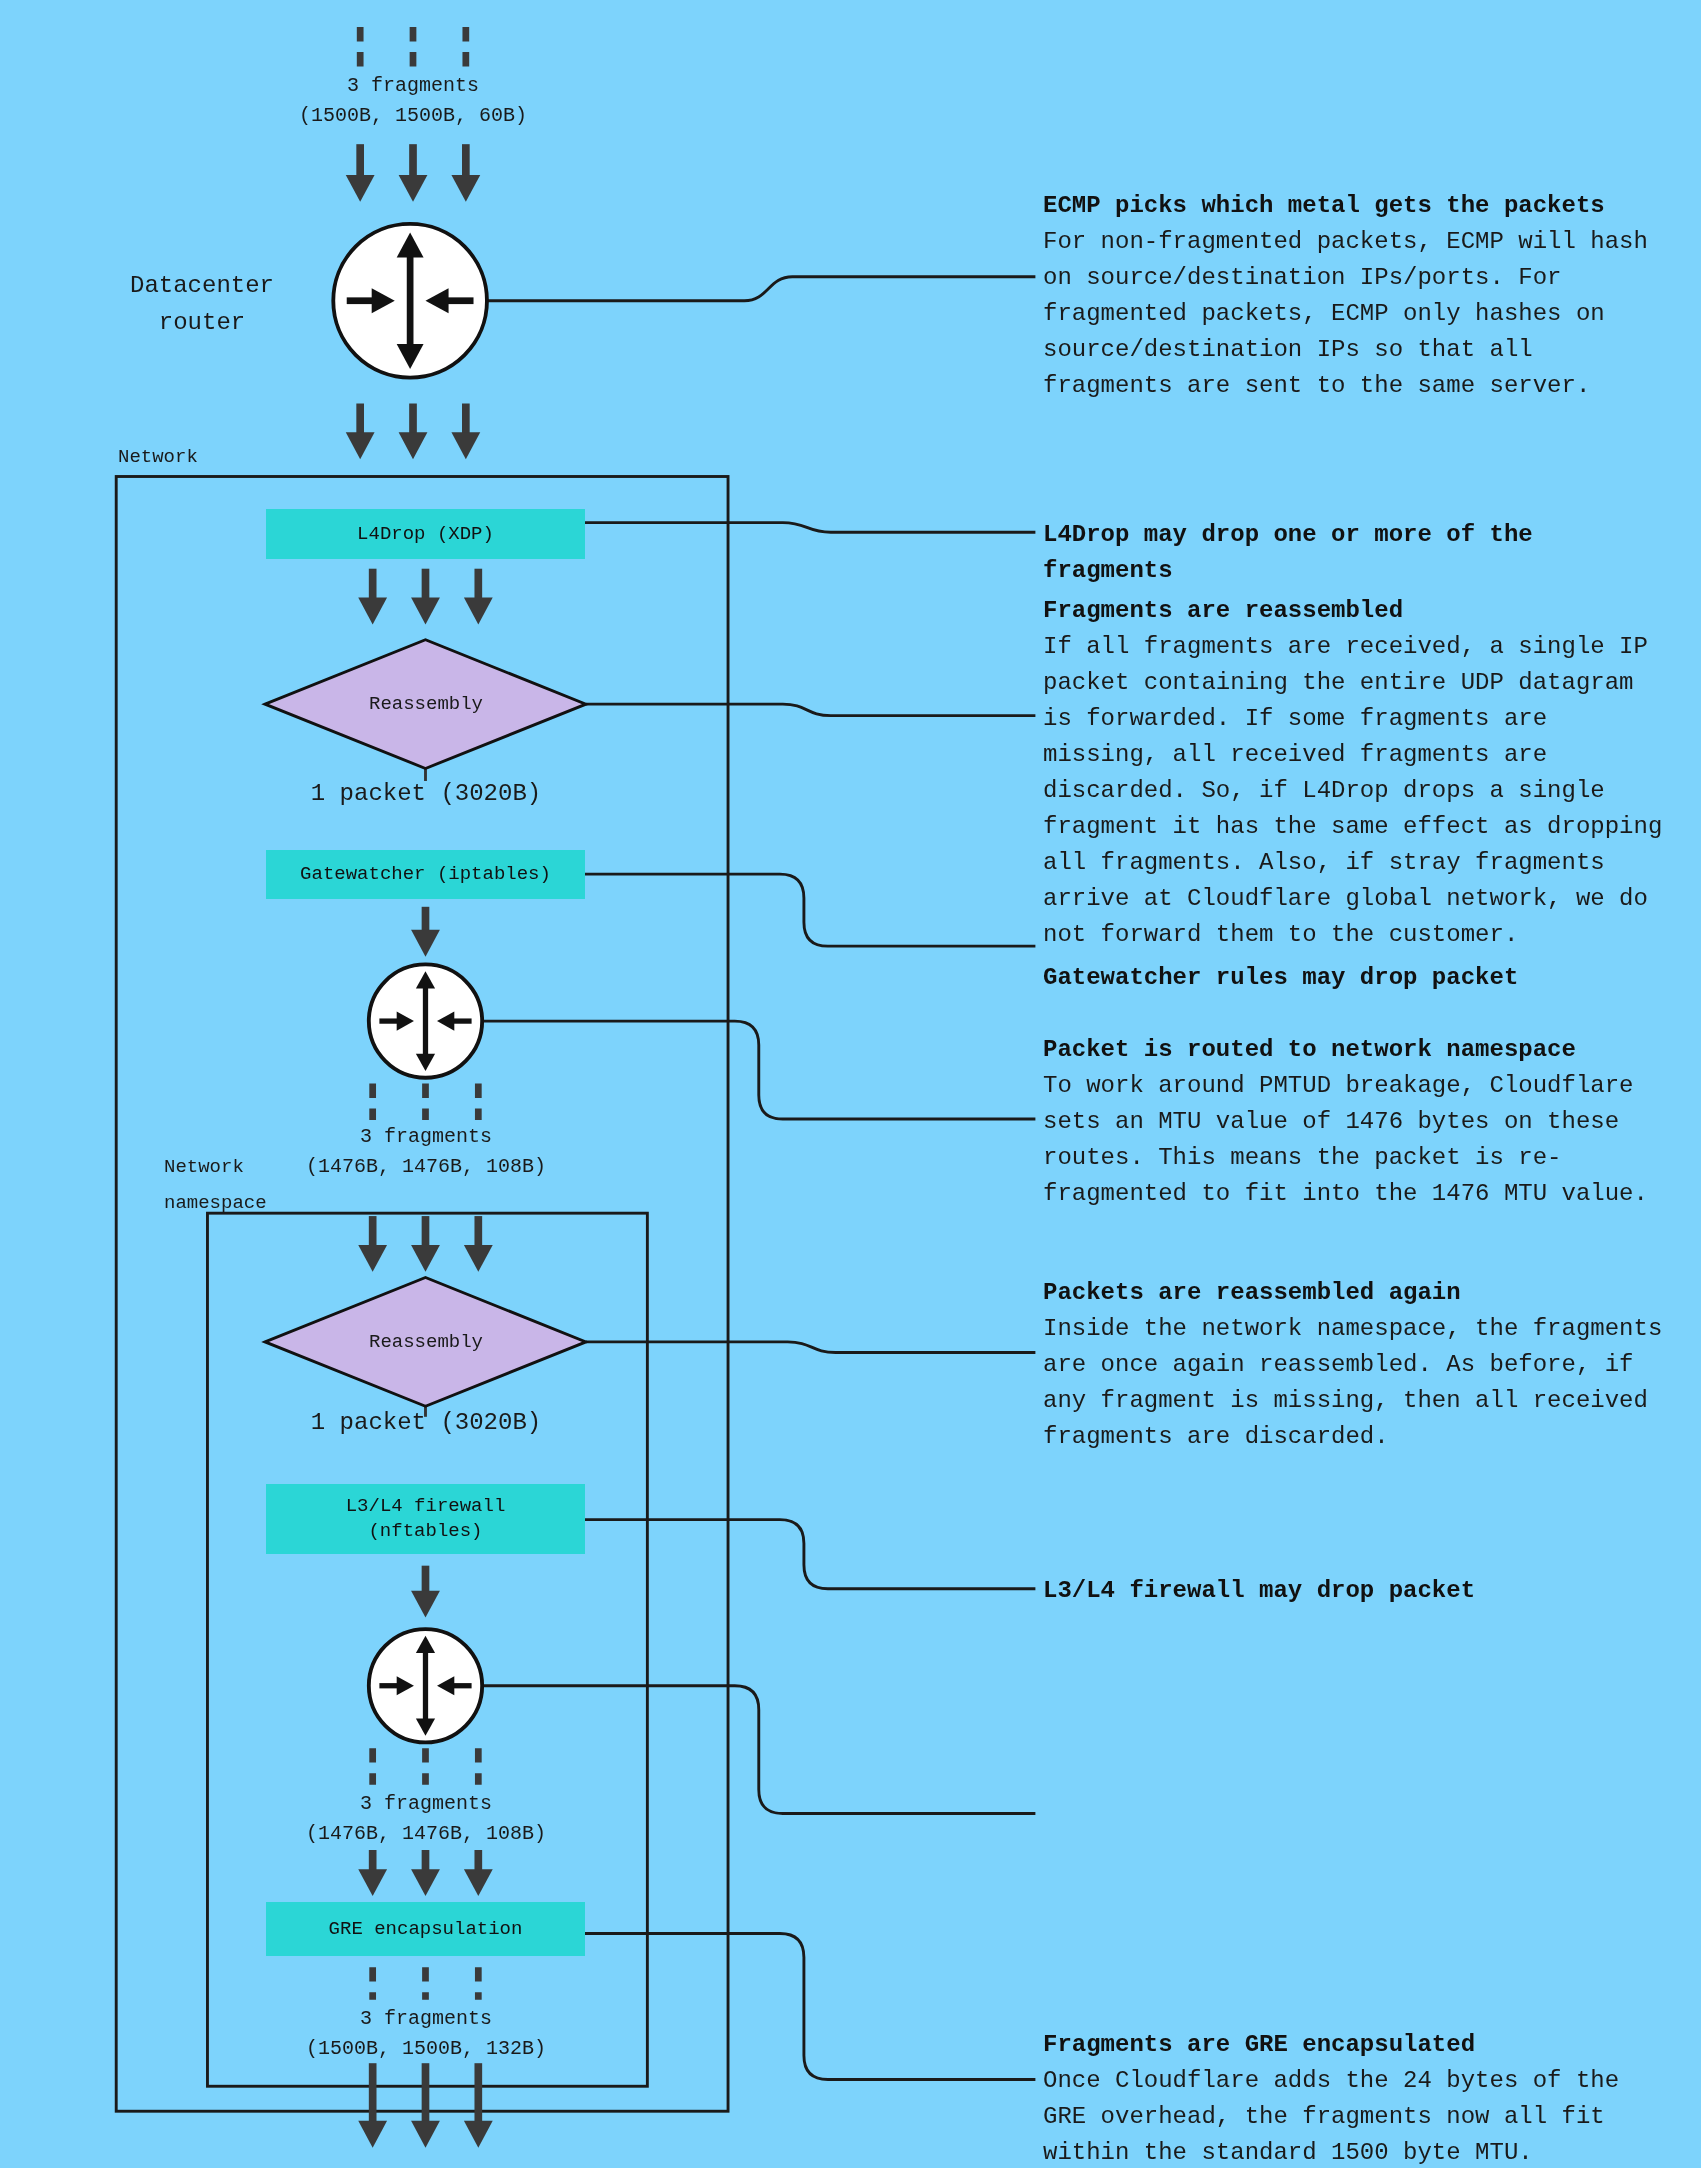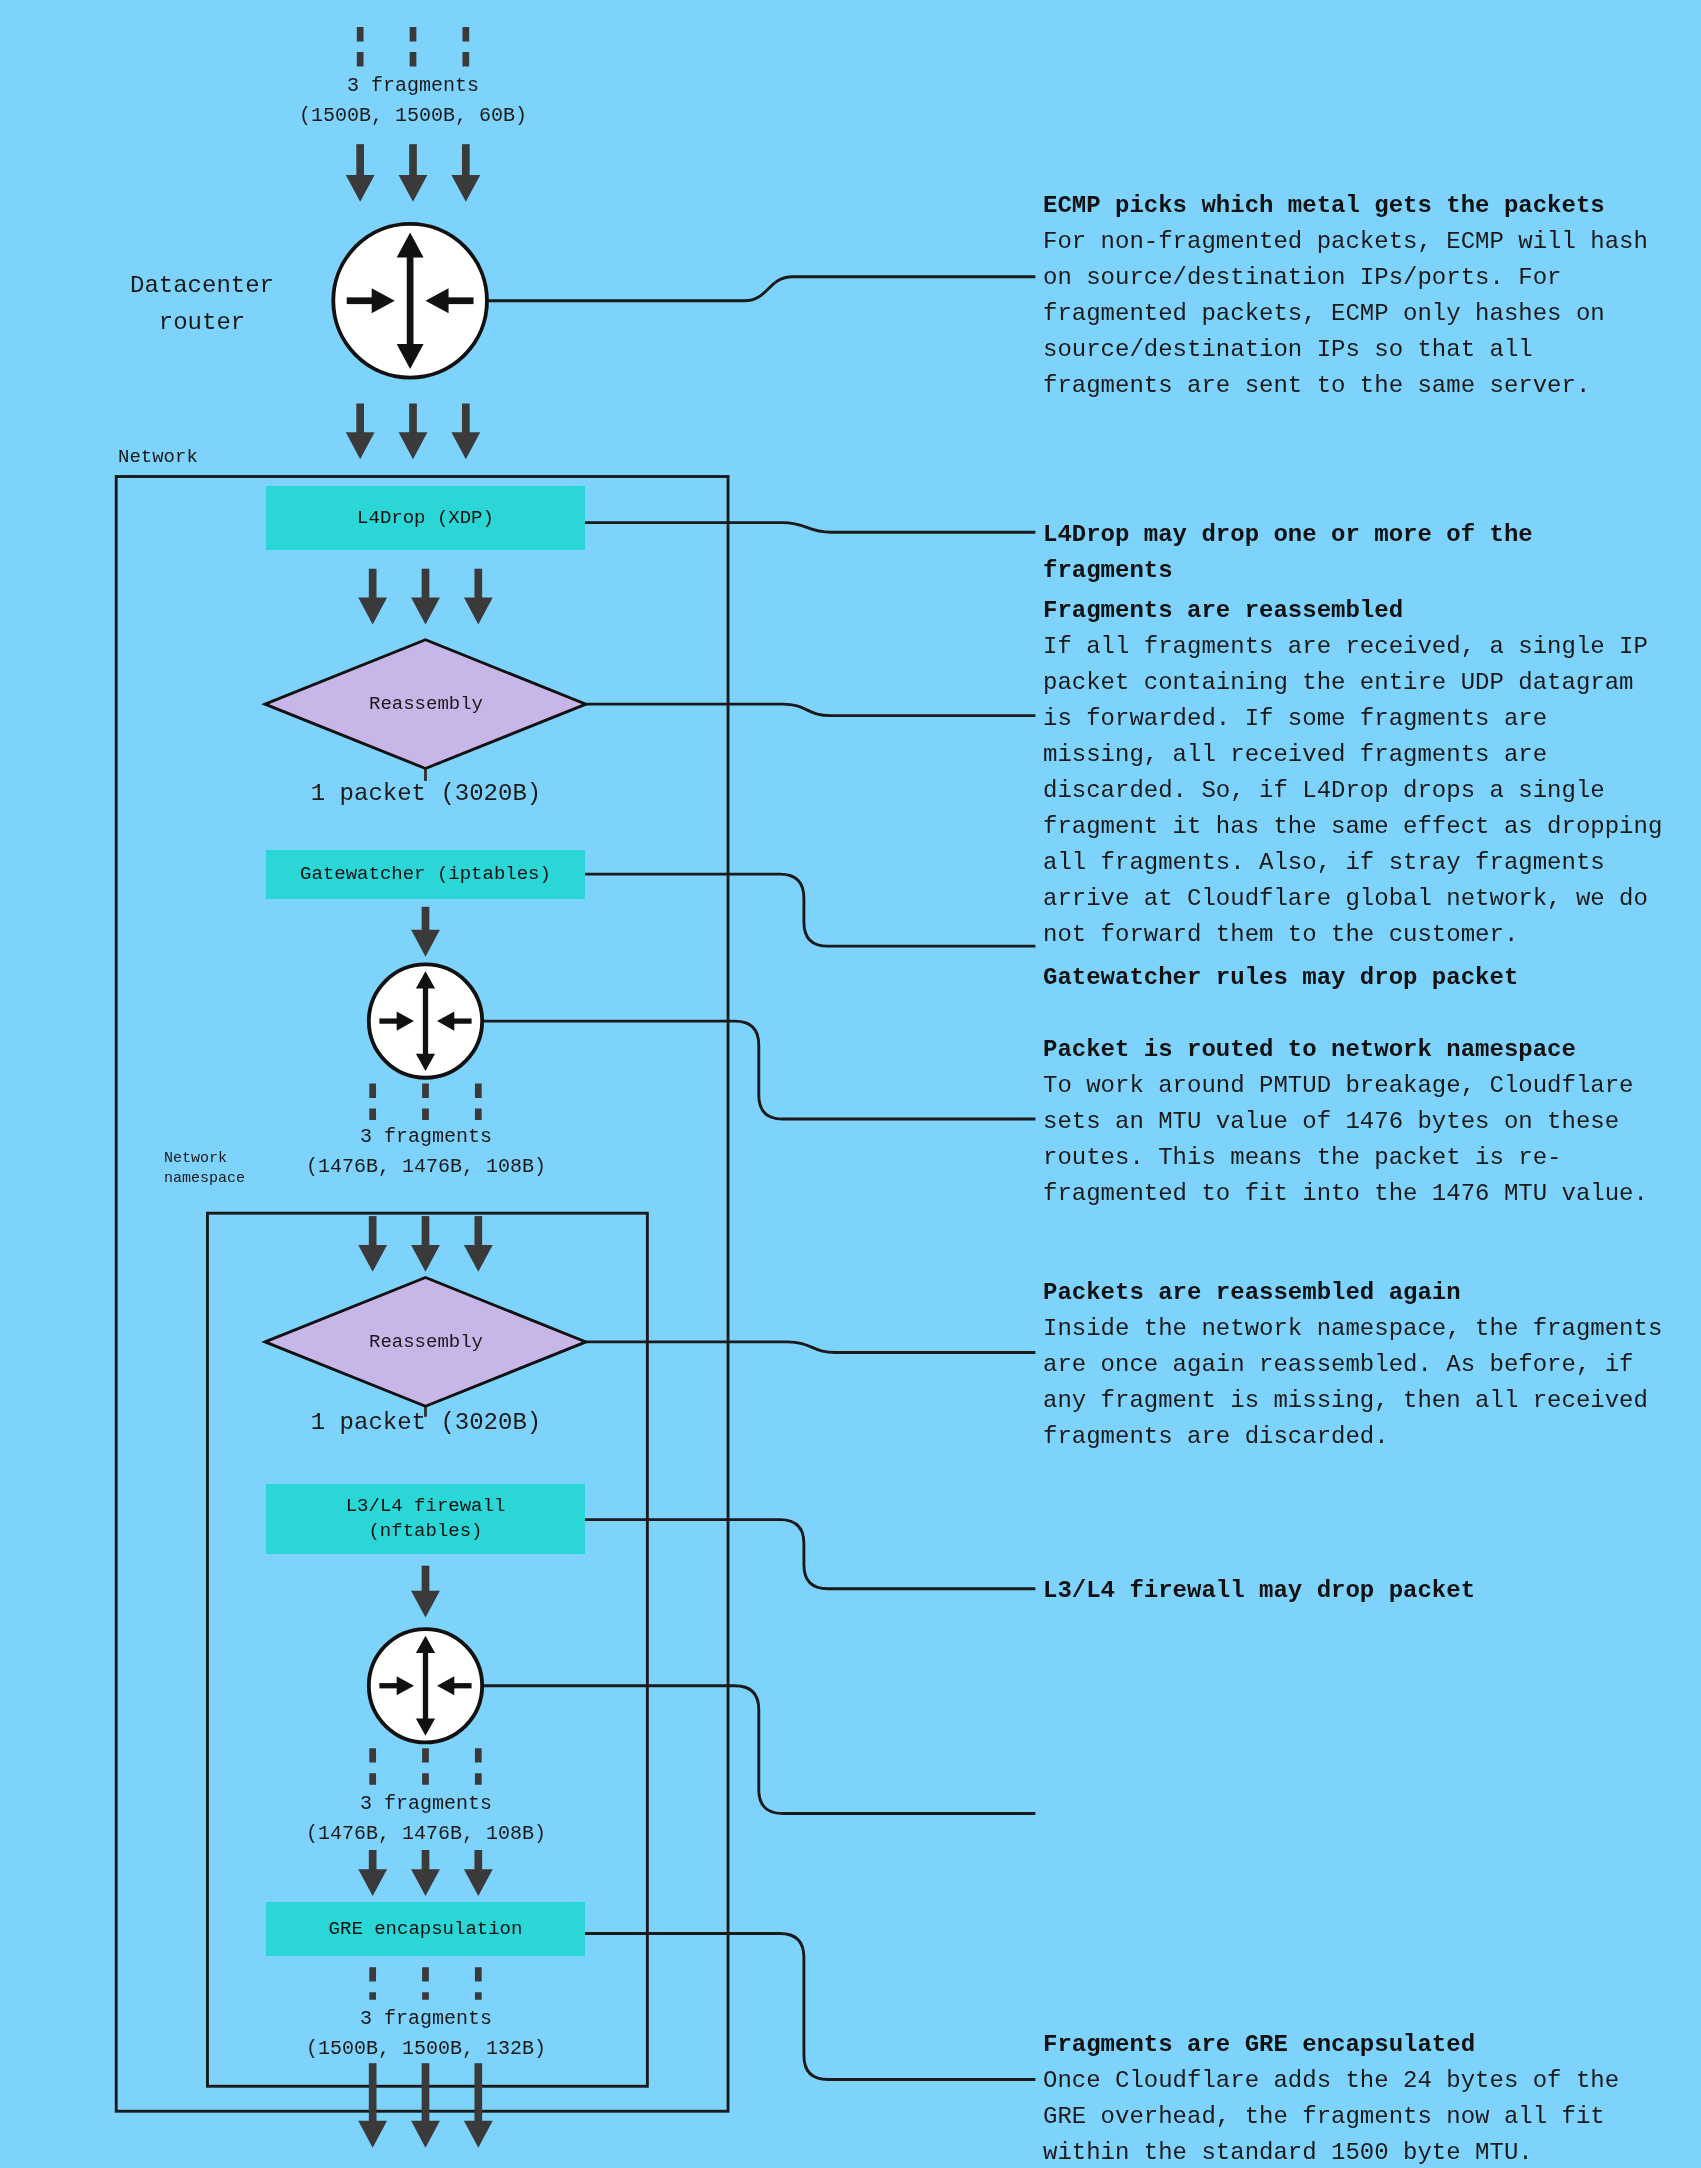--- a/index.html
+++ b/index.html
@@ -167,34 +167,34 @@
 
   <div class="txt frag center" style="left:413px;top:71px;">
     <div>3 fragments</div>
     <div>(1500B, 1500B, 60B)</div>
   </div>
 
   <div class="txt center" style="left:202px;top:267px;width:173px;font-size:24px;line-height:37px;">Datacenter router</div>
 
   <div class="txt" style="left:118px;top:446px;font-size:19px;">Network</div>
 
-  <div class="node" style="left:266px;top:486px;width:319px;height:64px;">L4Drop (XDP)</div>
+  <div class="node" style="left:266px;top:509px;width:319px;height:50px;">L4Drop (XDP)</div>
 
   <div class="txt center" style="left:426px;top:693px;font-size:19px;">Reassembly</div>
 
   <div class="txt center" style="left:426px;top:780px;font-size:24px;">1 packet (3020B)</div>
 
   <div class="node" style="left:266px;top:850px;width:319px;height:49px;">Gatewatcher (iptables)</div>
 
   <div class="txt frag center" style="left:426px;top:1122px;">
     <div>3 fragments</div>
     <div>(1476B, 1476B, 108B)</div>
   </div>
 
-  <div class="txt" style="left:164px;top:1149px;width:130px;font-size:15px;line-height:20px;">Network namespace</div>
+  <div class="txt" style="left:164px;top:1149px;width:130px;font-size:19px;line-height:36px;">Network namespace</div>
 
   <div class="txt center" style="left:426px;top:1331px;font-size:19px;">Reassembly</div>
 
   <div class="txt center" style="left:426px;top:1409px;font-size:24px;">1 packet (3020B)</div>
 
   <div class="node" style="left:266px;top:1484px;width:319px;height:70px;">
     <div>
       <div>L3/L4 firewall</div>
       <div>(nftables)</div>
     </div>

